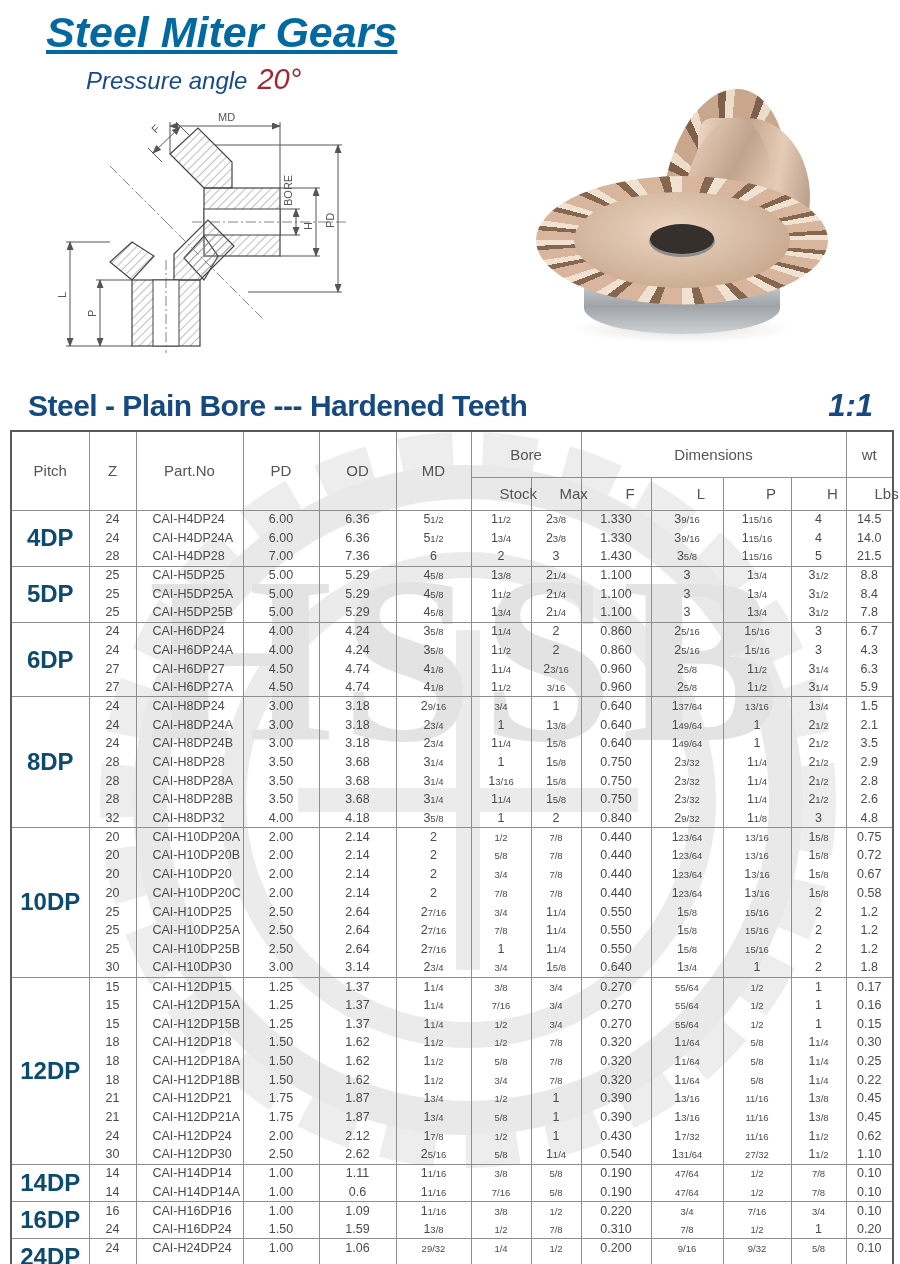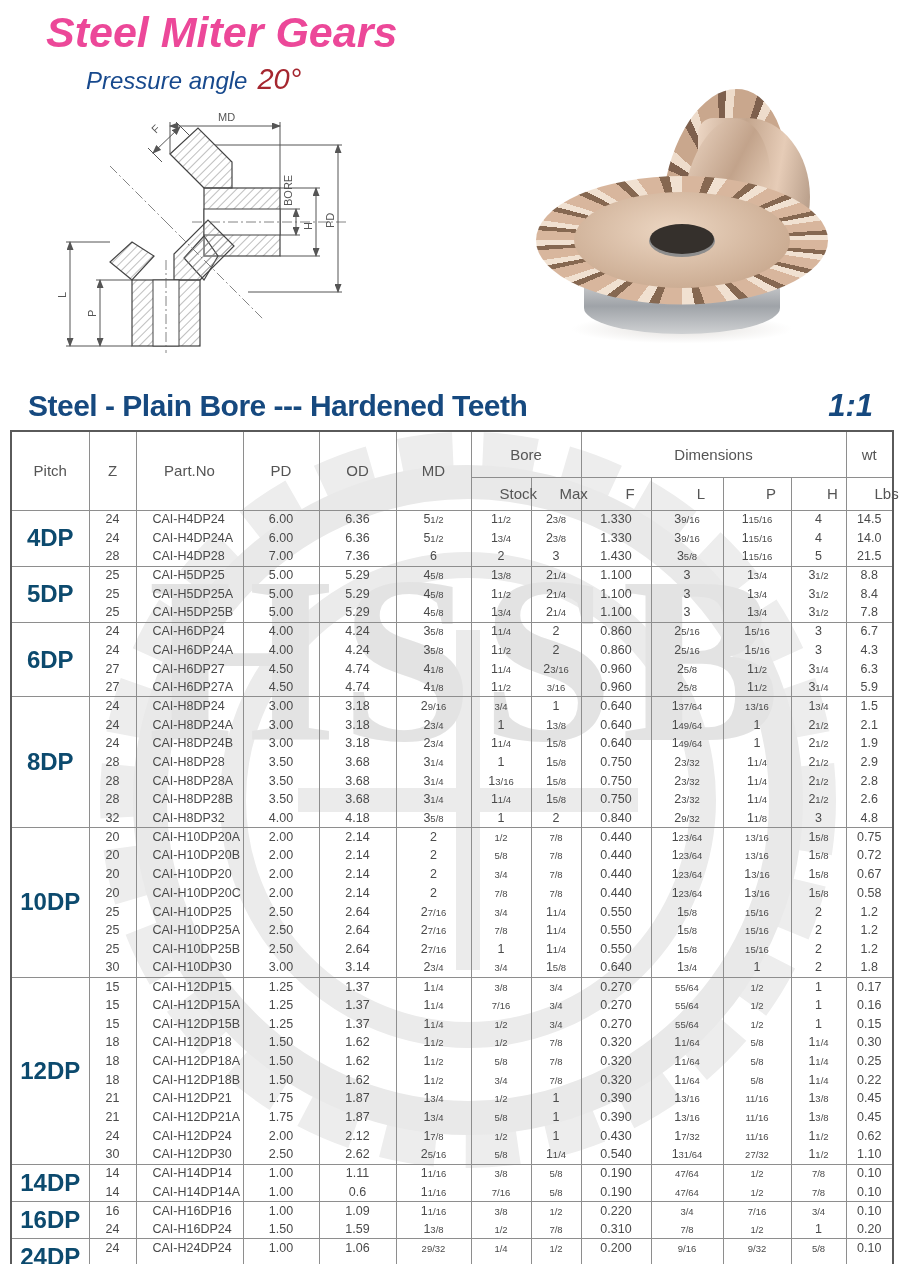--- a/index.html
+++ b/index.html
@@ -6,21 +6,21 @@
   html,body { margin:0; padding:0; }
   body {
     width:900px; height:1264px; position:relative; overflow:hidden;
     background:#ffffff; font-family:"Liberation Sans", sans-serif;
   }
 
   
   .main-title {
     position:absolute; left:46px; top:8px;
     font-size:43px; font-weight:bold; font-style:italic;
-    color:#ec4899; letter-spacing:0px; white-space:nowrap;
+    color:#0369a1; letter-spacing:0px; white-space:nowrap;text-decoration:underline;
   }
   .sub-title {
     position:absolute; left:86px; top:63px;
     font-size:24px; font-weight:normal; font-style:italic; color:#17498d;
     white-space:nowrap;
   }
   .sub-title .angle { font-size:29px; color:#a5262f; margin-left:10px; }
 
   
   .section-bar {
@@ -439,21 +439,21 @@
         <td class="part-no">CAI-H8DP24B</td>
         <td>3.00</td>
         <td>3.18</td>
         <td>2<span class="fr">3/4</span></td>
         <td>1<span class="fr">1/4</span></td>
         <td>1<span class="fr">5/8</span></td>
         <td>0.640</td>
         <td>1<span class="fr">49/64</span></td>
         <td>1</td>
         <td>2<span class="fr">1/2</span></td>
-        <td>1.9</td>
+        <td>3.5</td>
       </tr>
       <tr>
         <td>28</td>
         <td class="part-no">CAI-H8DP28</td>
         <td>3.50</td>
         <td>3.68</td>
         <td>3<span class="fr">1/4</span></td>
         <td>1</td>
         <td>1<span class="fr">5/8</span></td>
         <td>0.750</td>

